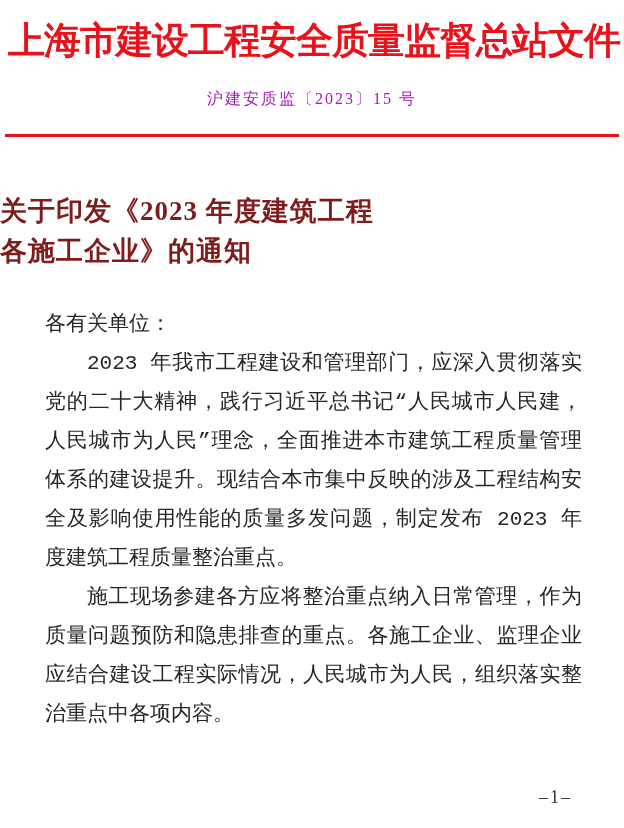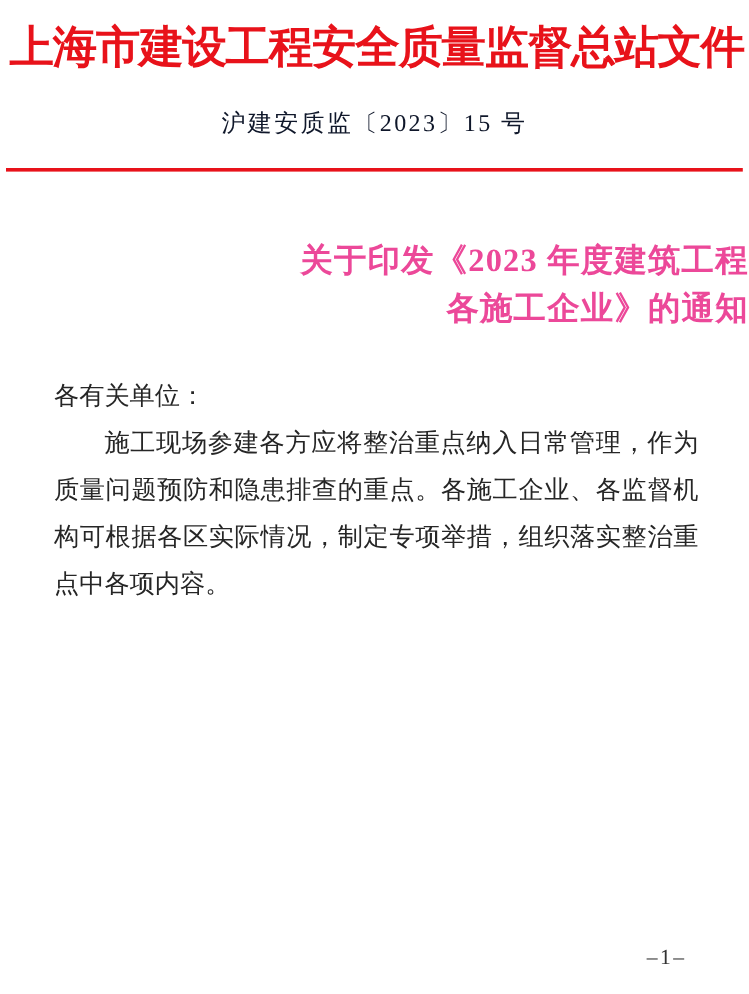--- a/index.html
+++ b/index.html
@@ -24,45 +24,46 @@
     color: var(--accent, #e8121a);
     font-size: 37px;
     font-weight: 700;
     letter-spacing: -1px;
     line-height: 1.25;
     white-space: nowrap;
   }
   .doc-number {
     margin-top: 25px;
     text-align: center;
-    font-size: 20px;
-    color: #0f172a;
+    font-size: 16px;
+    color: #a21caf;
     letter-spacing: 2px;
   }
   .red-rule {
     margin: 24px 5px 0;
     height: 3px;
     background: var(--accent, #e8121a);
   }
   .notice-title {
     margin: 54px 0 0;
-    text-align: right;
+    text-align: left;
     font-size: 27px;
     font-weight: 700;
     line-height: 40px;
-    color: #ec4899;
+    color: #7f1d1d;
     letter-spacing: 1px;
   }
   .body-text {
     margin: 34px 42px 0 45px;
     font-size: 21px;
     line-height: 39px;
     text-align: justify;
     text-justify: inter-ideograph;
     color: #262626;
+    font-family: Liberation Mono, monospace;
   }
   .body-text p {
     margin: 0;
   }
   .body-text p.indent {
     text-indent: 2em;
   }
   .page-number {
     position: absolute;
     right: 52px;
@@ -83,18 +84,19 @@
 
   <div class="red-rule"></div>
 
   <h2 class="notice-title">
     <span>关于印发《2023 年度建筑工程</span><br>
     <span>各施工企业》的通知</span>
   </h2>
 
   <div class="body-text">
     <p>各有关单位：</p>
-    <p class="indent">施工现场参建各方应将整治重点纳入日常管理，作为质量问题预防和隐患排查的重点。各施工企业、各监督机构可根据各区实际情况，制定专项举措，组织落实整治重点中各项内容。</p>
+    <p class="indent">2023 年我市工程建设和管理部门，应深入贯彻落实党的二十大精神，践行习近平总书记“人民城市人民建，人民城市为人民”理念，全面推进本市建筑工程质量管理体系的建设提升。现结合本市集中反映的涉及工程结构安全及影响使用性能的质量多发问题，制定发布 2023 年度建筑工程质量整治重点。</p>
+    <p class="indent">施工现场参建各方应将整治重点纳入日常管理，作为质量问题预防和隐患排查的重点。各施工企业、监理企业应结合建设工程实际情况，人民城市为人民，组织落实整治重点中各项内容。</p>
   </div>
 
   <div class="page-number">–1–</div>
 
 </div>
 
 </body></html>

